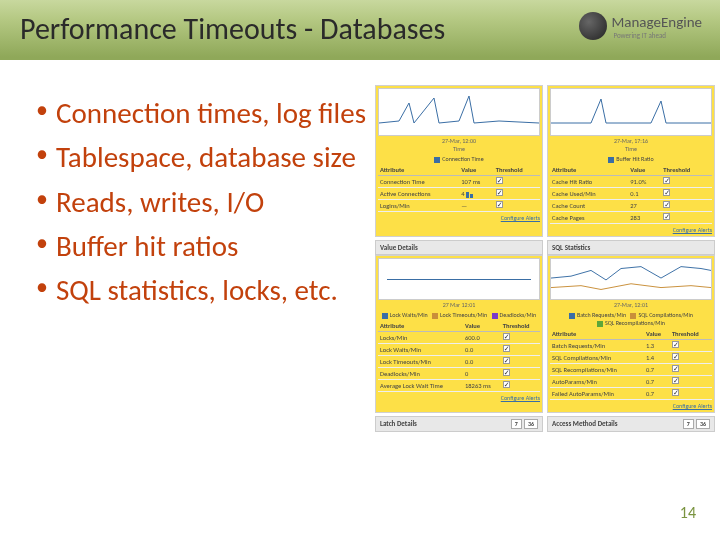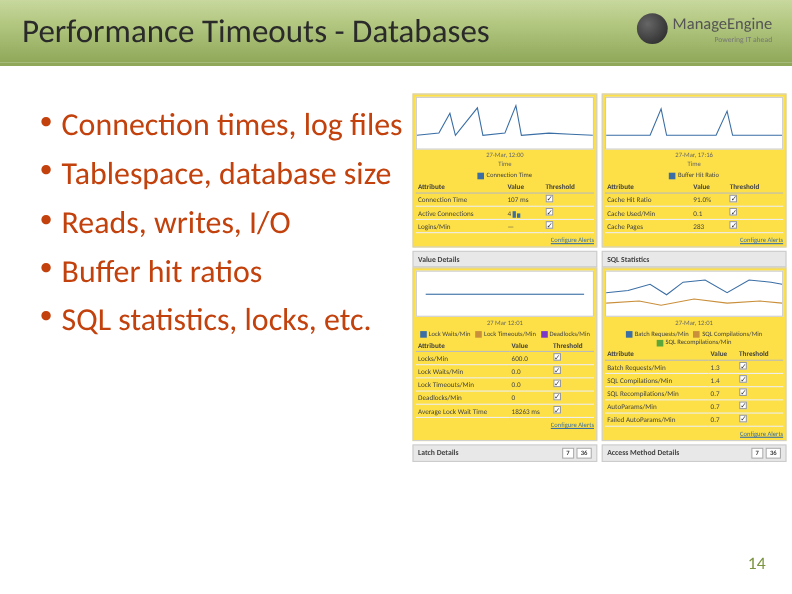--- a/index.html
+++ b/index.html
@@ -25,21 +25,20 @@
     color: #2a2a2a;
     font-weight: 400;
   }
   .logo {
     position: absolute;
     right: 18px;
     top: 12px;
     display: flex;
     align-items: center;
     gap: 4px;
-    text-align: right;
   }
   .logo-icon {
     width: 28px;
     height: 28px;
     border-radius: 50%;
     background: radial-gradient(circle at 35% 35%, #666, #222);
   }
   .logo-text {
     font-size: 15px;
     color: #555;
@@ -210,20 +209,25 @@
               <td>Cache Hit Ratio</td>
               <td>91.0%</td>
               <td><span class="chk"></span></td>
             </tr>
         <tr>
               <td>Cache Used/Min</td>
               <td>0.1</td>
               <td><span class="chk"></span></td>
             </tr>
         <tr>
+              <td>Cache Count</td>
+              <td>27</td>
+              <td><span class="chk"></span></td>
+            </tr>
+        <tr>
               <td>Cache Pages</td>
               <td>283</td>
               <td><span class="chk"></span></td>
             </tr>
       </tbody>
         </table>
       <div class="conf-link">Configure Alerts</div>
     </div>
   </div>
 

